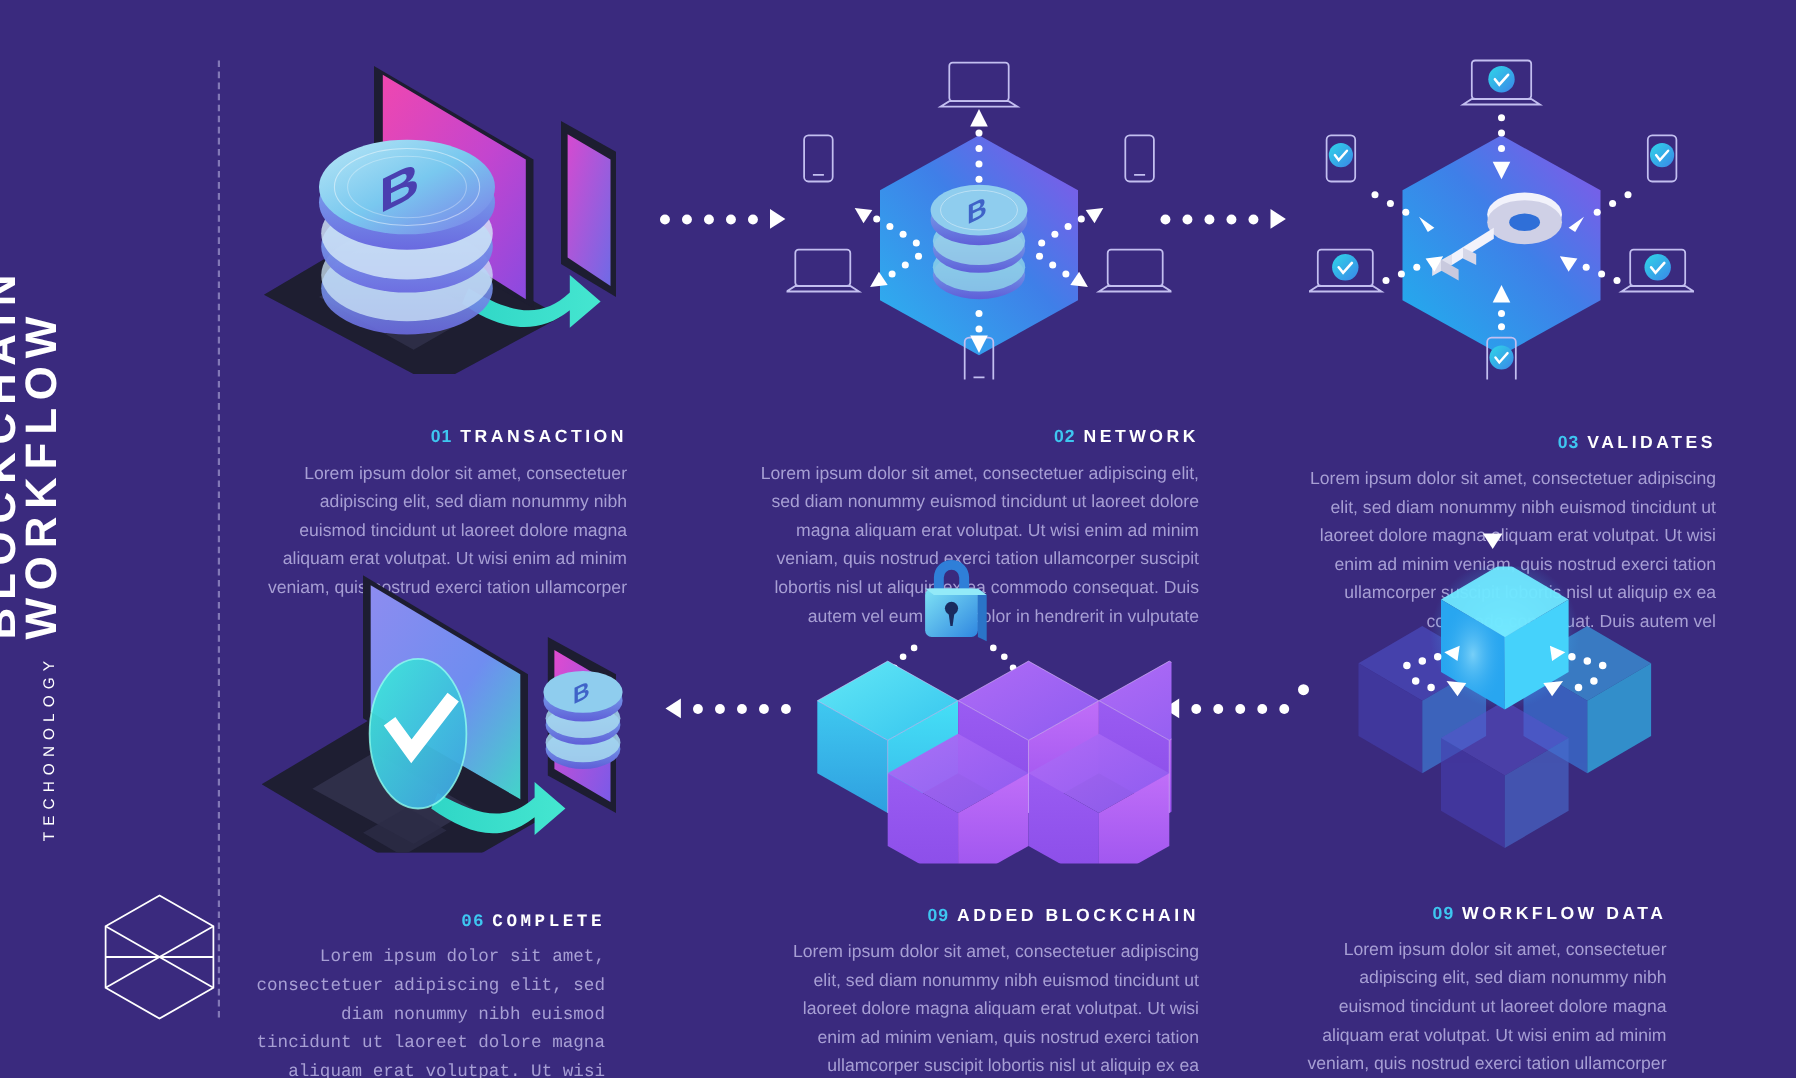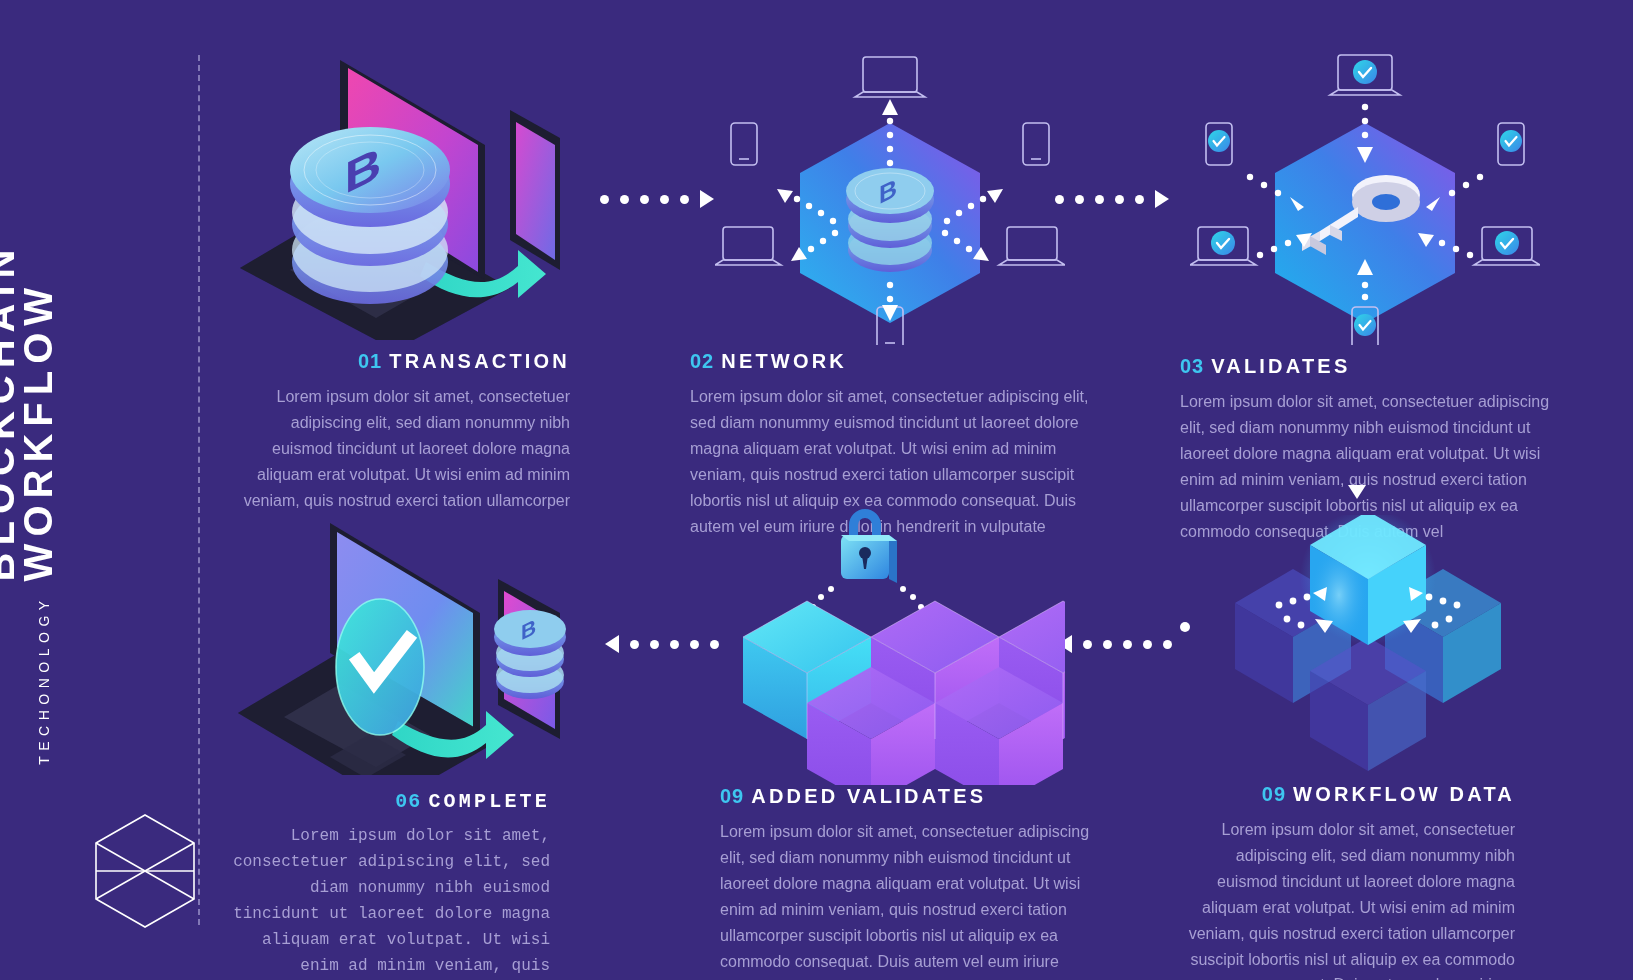--- a/index.html
+++ b/index.html
@@ -75,40 +75,41 @@
     position: absolute;
   }
   .art {
     position: relative;
   }
   .caption {
     position: absolute;
     width: 100%;
   }
   .cap-title {
-    font-size: 20px;
+    font-size: 16px;
     font-weight: 700;
     letter-spacing: 3.2px;
     color: #ffffff;
     white-space: nowrap;
+    margin-top: 39px;
   }
   .cap-num {
     color: #3ec6f0;
     font-weight: 700;
     letter-spacing: 1px;
     margin-right: 7px;
   }
   .cap-body {
     margin-top: 11px;
     font-size: 16px;
     line-height: 1.62;
     color: #a79fd4;
   }
   .align-right { text-align: right; }
-  .align-center { text-align: left; }
+  .align-center { text-align: right; }
 
   
   .conn {
     position: absolute;
     display: flex;
     align-items: center;
     gap: 11px;
   }
   .conn .dot {
     width: 9px; height: 9px;
@@ -651,21 +652,21 @@
           <polygon points="136,152 200,116 264,152 200,188"></polygon>
           <polygon points="264,152 328,116 392,152 328,188"></polygon>
           <line x1="72" y1="188" x2="72" y2="254"></line>
           <line x1="200" y1="188" x2="200" y2="254"></line>
           <line x1="328" y1="188" x2="328" y2="254"></line>
         </g>
       </svg>
     </div>
     <div class="caption align-center" style="top:300px; left:-15px; width:370px;">
       <div class="cap-title">
-        <span class="cap-num">09</span><span>ADDED VALIDATES</span>
+        <span class="cap-num">09</span><span>ADDED BLOCKCHAIN</span>
       </div>
       <div class="cap-body">Lorem ipsum dolor sit amet, consectetuer adipiscing elit, sed diam nonummy nibh euismod tincidunt ut laoreet dolore magna aliquam erat volutpat. Ut wisi enim ad minim veniam, quis nostrud exerci tation ullamcorper suscipit lobortis nisl ut aliquip ex ea commodo consequat. Duis autem vel eum iriure dolor in hendrerit in vulputate velit esse molestie consequat, vel illum dolore</div>
     </div>
   </div>
 
   <div class="conn" style="left:605px; top:635px;">
     <span class="tri-left"></span>
     <span class="dot"></span>
     <span class="dot"></span>
     <span class="dot"></span>

